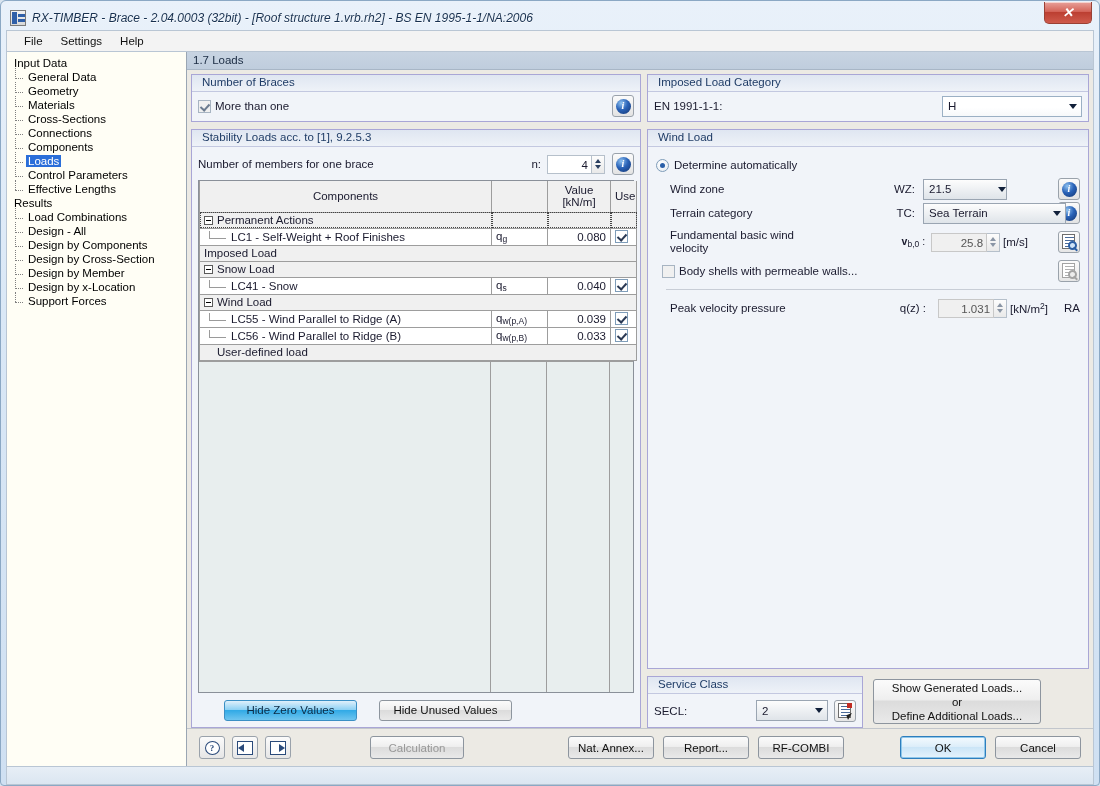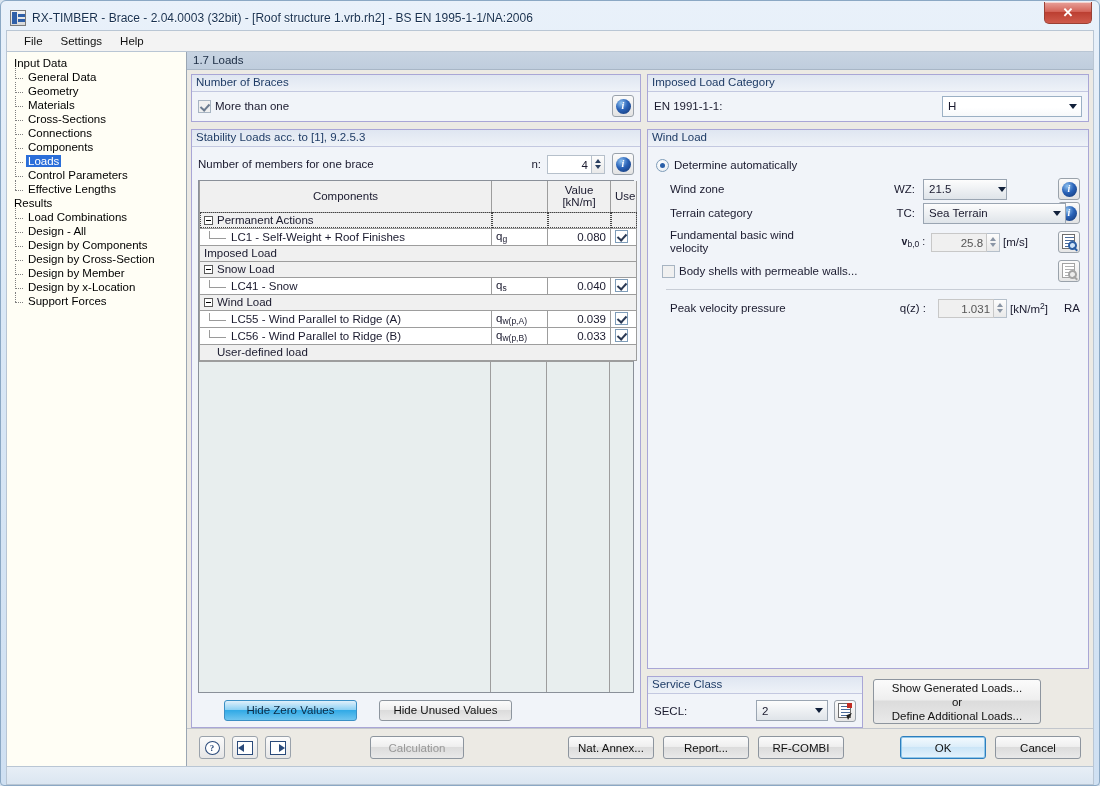--- a/index.html
+++ b/index.html
@@ -20,20 +20,21 @@
     background: linear-gradient(to bottom, #e9f1fa 0%, #dae8f6 40%, #cfe0f2 100%);
     border: 1px solid #8ba8c4;
     border-radius: 6px 6px 4px 4px;
     padding: 4px 5px 5px 5px;
   }
   .titlebar {
     position: relative;
     height: 25px;
     display: flex; align-items: center;
     padding-left: 4px;
+    font-style: italic;
   }
   .title-icon {
     width: 16px; height: 16px; margin-right: 6px;
     position: relative; flex: 0 0 auto;
     background: linear-gradient(to bottom,#f2f2f2,#d8d8d8);
     border: 1px solid #7a7a7a;
   }
   .title-icon::before {
     content: ""; position: absolute; left: 1px; top: 1px;
     width: 5px; height: 12px; background: #2f5fa8;
@@ -139,21 +140,21 @@
   .group {
     border: 1px solid #a9a6d6;
     background: #f1f4f9;
   }
   .group > .gh {
     height: 17px;
     background: linear-gradient(to bottom, #dfe6f1 0%, #eef2f8 100%);
     border-bottom: 1px solid #c3c8e0;
     color: #1f3c66;
     font-size: 11.5px;
-    padding: 1px 0 0 4px;
+    padding: 1px 0 0 10px;
   }
   .group > .gb { padding: 5px 6px 6px 6px; position: relative; }
 
   
   .chk {
     display: inline-block; width: 13px; height: 13px;
     border: 1px solid #7f9db9; background: #fff;
     vertical-align: -2px; margin-right: 4px; position: relative;
   }
   .chk.on::after {

